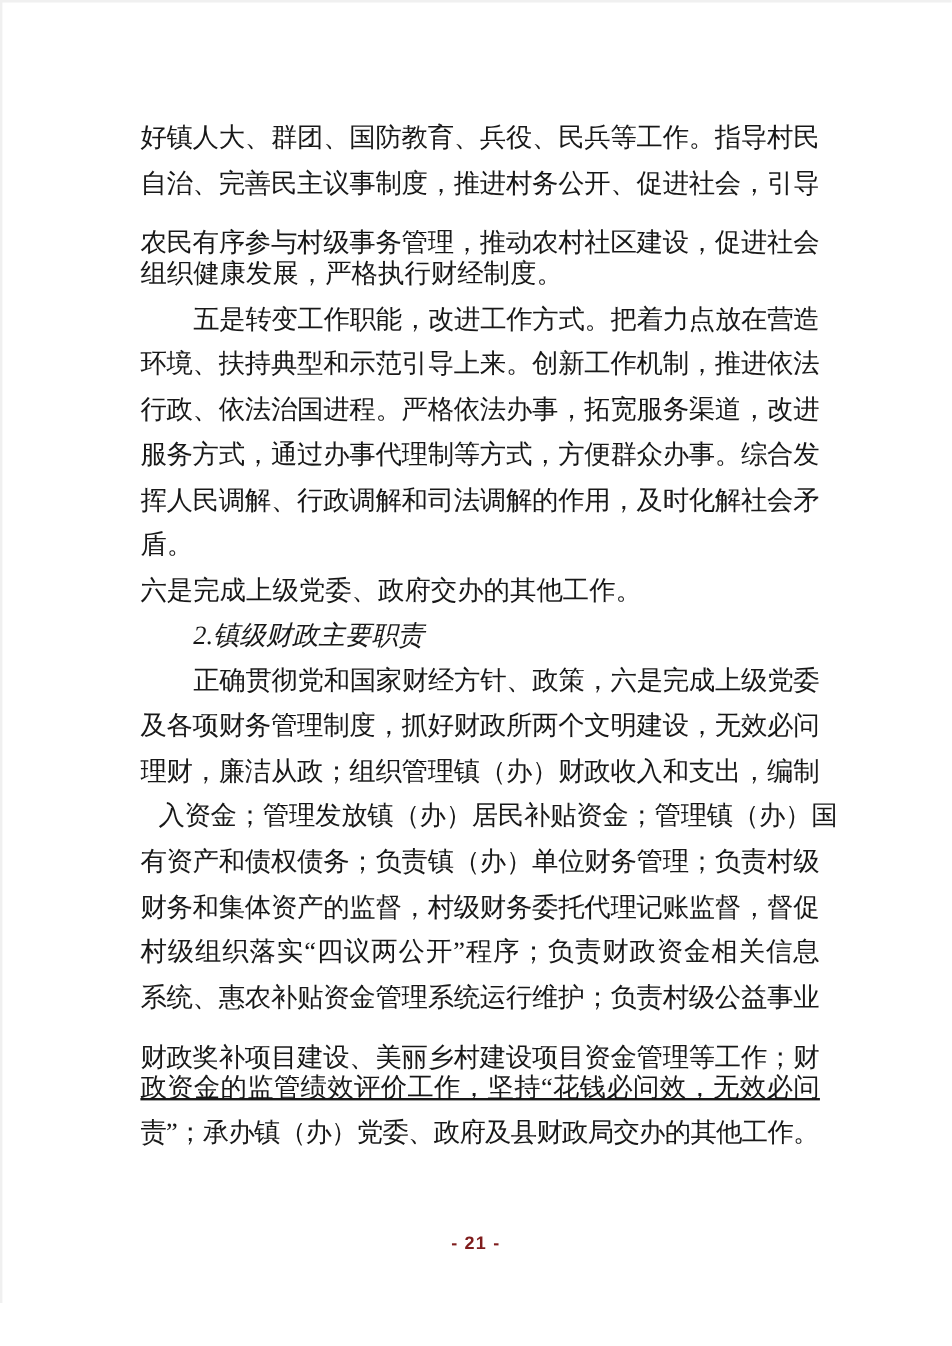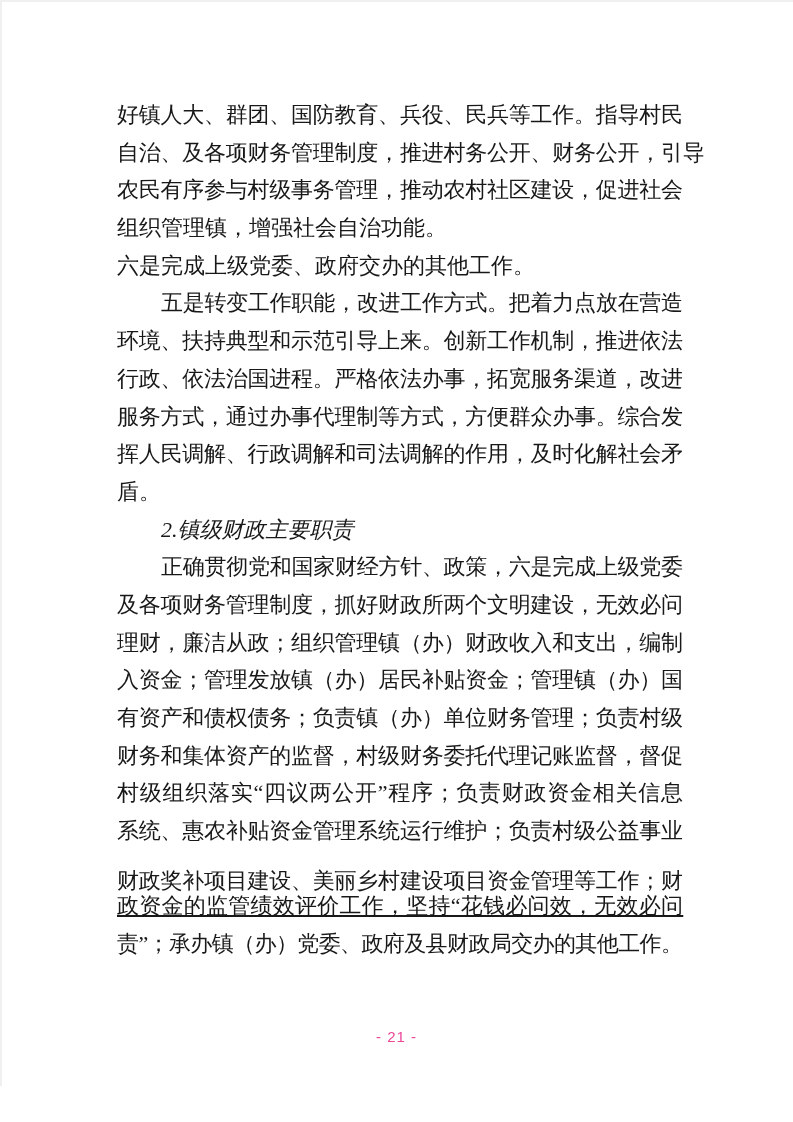--- a/index.html
+++ b/index.html
@@ -41,53 +41,54 @@
     position: absolute;
     top: 1028px;
     left: 0;
     width: 100%;
     text-align: center;
   }
   .page-number {
     font-family: "Liberation Sans", "DejaVu Sans", sans-serif;
     font-size: 15px;
     letter-spacing: 1px;
-    color: #ec4899;
+    color: #7f1d1d;
+    font-weight: bold;
   }
 </style>
 </head>
 <body>
 
 <div class="page">
   <div class="text-block">
       <div class="paragraph">
         <div class="line"><span class="line-text" style="letter-spacing: -0.24px;">好镇人大、群团、国防教育、兵役、民兵等工作。指导村民</span></div>
-        <div class="line"><span class="line-text" style="letter-spacing: -0.24px;">自治、及各项财务管理制度，推进村务公开、财务公开，引导</span></div>
-        <div class="line"><span class="line-text" style="letter-spacing: -0.24px;">农民有序参与村级事务管理，推动农村社区建设，促进社会</span></div>
-        <div class="line"><span class="line-text">组织管理镇，增强社会自治功能。</span></div>
-      </div>
-      <div class="paragraph">
-        <div class="line"><span class="line-text">六是完成上级党委、政府交办的其他工作。</span></div>
+        <div class="line"><span class="line-text" style="letter-spacing: -0.24px;">自治、完善民主议事制度，推进村务公开、促进社会，引导</span></div>
+        <div class="line"><span class="line-text" style="letter-spacing: -0.24px; margin-top: 12px;">农民有序参与村级事务管理，推动农村社区建设，促进社会</span></div>
+        <div class="line"><span class="line-text">组织健康发展，严格执行财经制度。</span></div>
       </div>
       <div class="paragraph">
         <div class="line" style="padding-left: 44px;"><span class="line-text" style="letter-spacing: -0.26px;">五是转变工作职能，改进工作方式。把着力点放在营造</span></div>
         <div class="line"><span class="line-text" style="letter-spacing: -0.24px;">环境、扶持典型和示范引导上来。创新工作机制，推进依法</span></div>
         <div class="line"><span class="line-text" style="letter-spacing: -0.24px;">行政、依法治国进程。严格依法办事，拓宽服务渠道，改进</span></div>
         <div class="line"><span class="line-text" style="letter-spacing: -0.24px;">服务方式，通过办事代理制等方式，方便群众办事。综合发</span></div>
         <div class="line"><span class="line-text" style="letter-spacing: -0.24px;">挥人民调解、行政调解和司法调解的作用，及时化解社会矛</span></div>
         <div class="line"><span class="line-text">盾。</span></div>
       </div>
       <div class="paragraph">
+        <div class="line"><span class="line-text">六是完成上级党委、政府交办的其他工作。</span></div>
+      </div>
+      <div class="paragraph">
         <div class="line" style="padding-left: 44px; font-style: italic;"><span class="line-text">2.镇级财政主要职责</span></div>
       </div>
       <div class="paragraph">
         <div class="line" style="padding-left: 44px;"><span class="line-text" style="letter-spacing: -0.26px;">正确贯彻党和国家财经方针、政策，六是完成上级党委</span></div>
         <div class="line"><span class="line-text" style="letter-spacing: -0.24px;">及各项财务管理制度，抓好财政所两个文明建设，无效必问</span></div>
         <div class="line"><span class="line-text" style="letter-spacing: -0.24px;">理财，廉洁从政；组织管理镇（办）财政收入和支出，编制</span></div>
-        <div class="line"><span class="line-text" style="letter-spacing: -0.24px;">入资金；管理发放镇（办）居民补贴资金；管理镇（办）国</span></div>
+        <div class="line"><span class="line-text" style="letter-spacing: -0.24px; margin-left: 15px;">入资金；管理发放镇（办）居民补贴资金；管理镇（办）国</span></div>
         <div class="line"><span class="line-text" style="letter-spacing: -0.24px;">有资产和债权债务；负责镇（办）单位财务管理；负责村级</span></div>
         <div class="line"><span class="line-text" style="letter-spacing: -0.24px;">财务和集体资产的监督，村级财务委托代理记账监督，督促</span></div>
         <div class="line"><span class="line-text" style="letter-spacing: 0.74px; text-align: right;">村级组织落实“四议两公开”程序；负责财政资金相关信息</span></div>
         <div class="line"><span class="line-text" style="letter-spacing: -0.24px;">系统、惠农补贴资金管理系统运行维护；负责村级公益事业</span></div>
         <div class="line"><span class="line-text" style="letter-spacing: -0.24px; margin-top: 12px;">财政奖补项目建设、美丽乡村建设项目资金管理等工作；财</span></div>
         <div class="line"><span class="line-text" style="letter-spacing: 0.25px; text-decoration: underline;">政资金的监管绩效评价工作，坚持“花钱必问效，无效必问</span></div>
         <div class="line"><span class="line-text" style="letter-spacing: -0.61px;">责”；承办镇（办）党委、政府及县财政局交办的其他工作。</span></div>
       </div>
     </div>
   <div class="footer">

